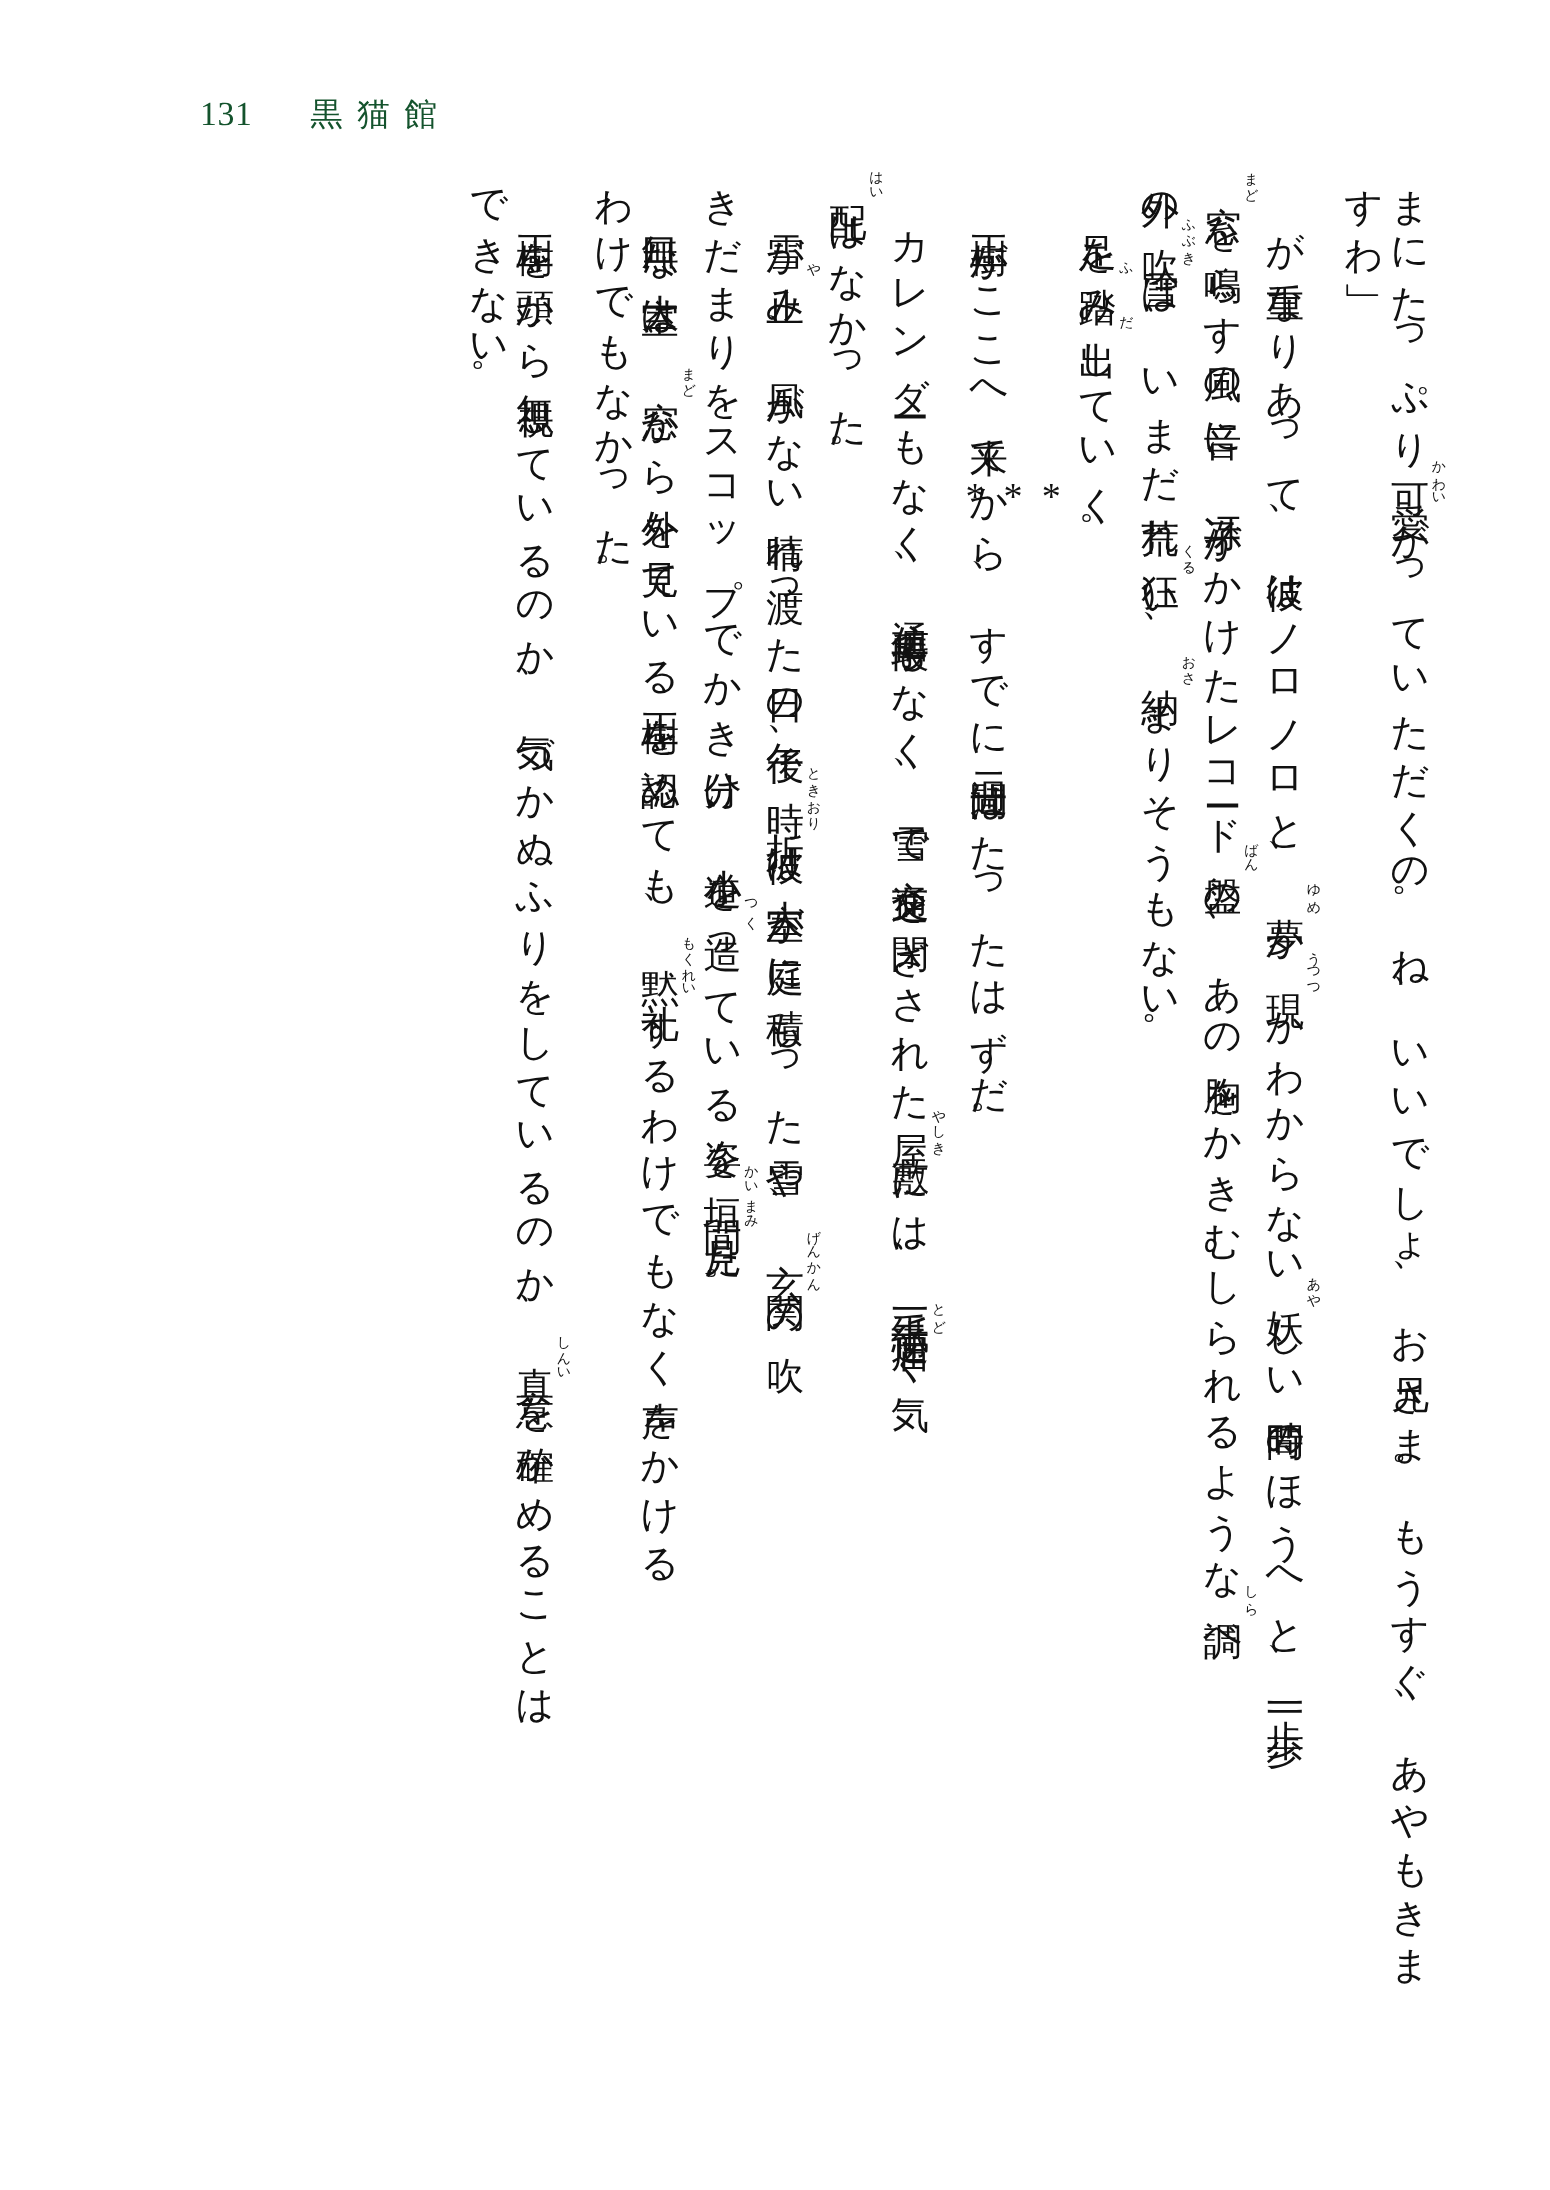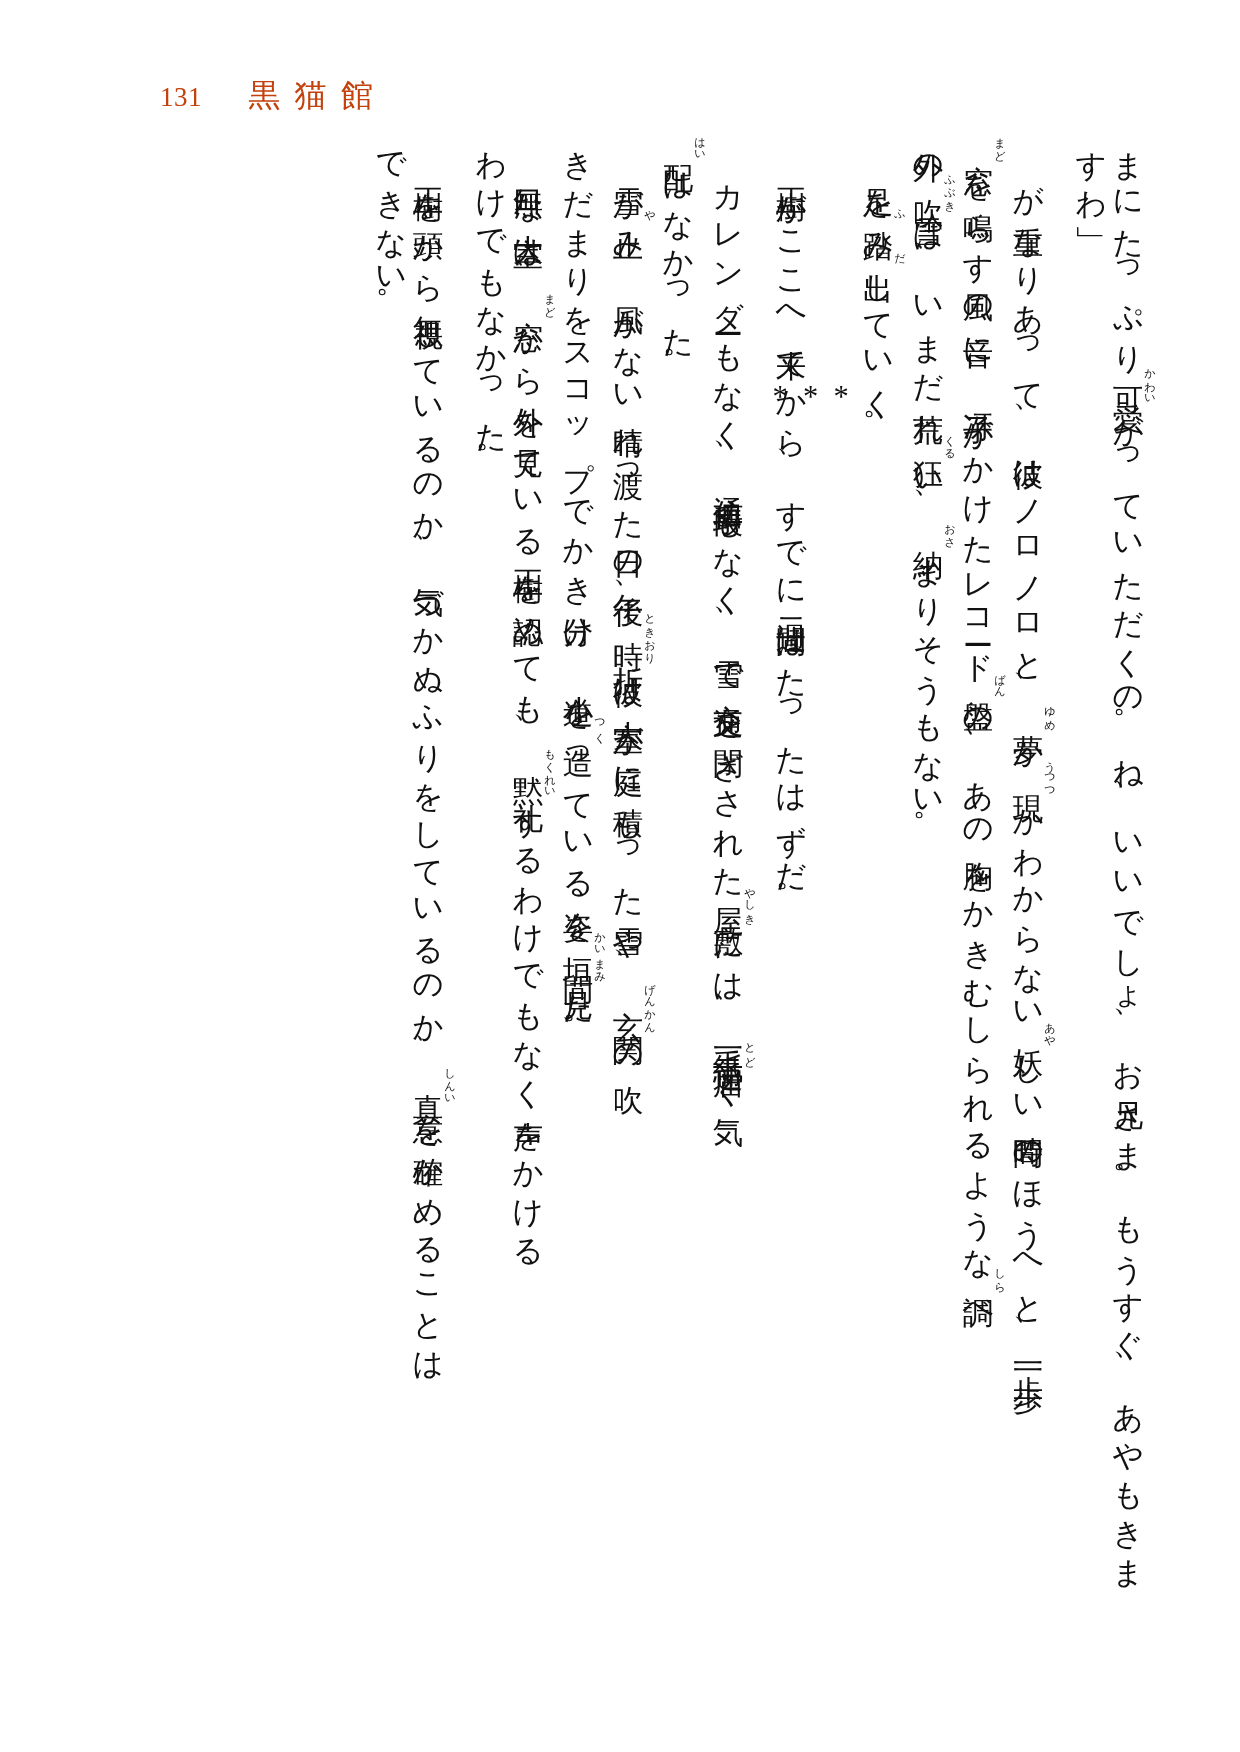--- a/index.html
+++ b/index.html
@@ -19,29 +19,29 @@
   
   .header {
     position: absolute;
     top: 74px;
     left: 160px;
     display: flex;
     align-items: baseline;
     gap: 46px;
     font-size: 27px;
     letter-spacing: 0.02em;
-    color: #c2410c;
+    color: #14532d;
   }
   .header .folio {
     font-family: "Liberation Serif", "DejaVu Serif", serif;
     font-size: 27px;
   }
   .header .bookname {
     letter-spacing: 0.45em;
-    font-size: 32px;
+    font-size: 26px;
   }
 
   
   .body-area {
     position: absolute;
     top: 130px;
     right: 84px;
     left: 120px;
     height: 1470px;
     display: flex;

